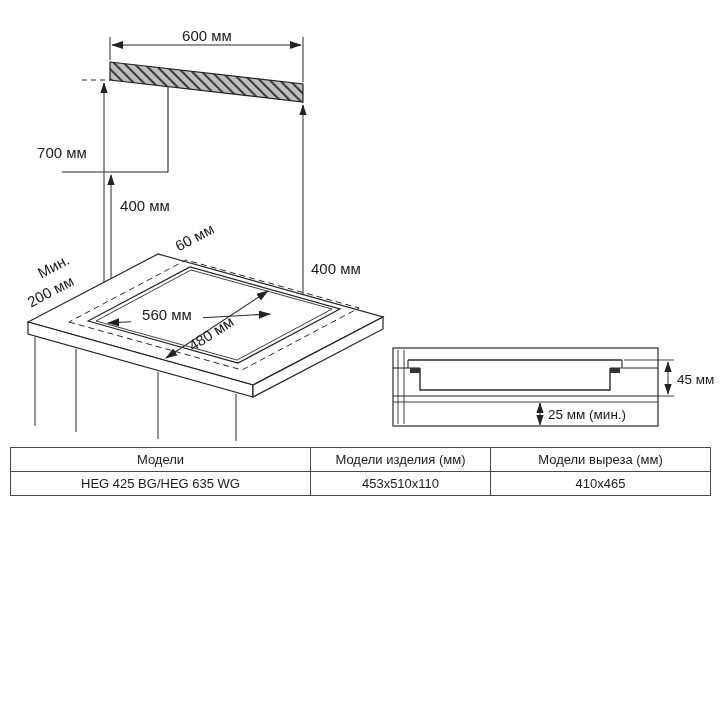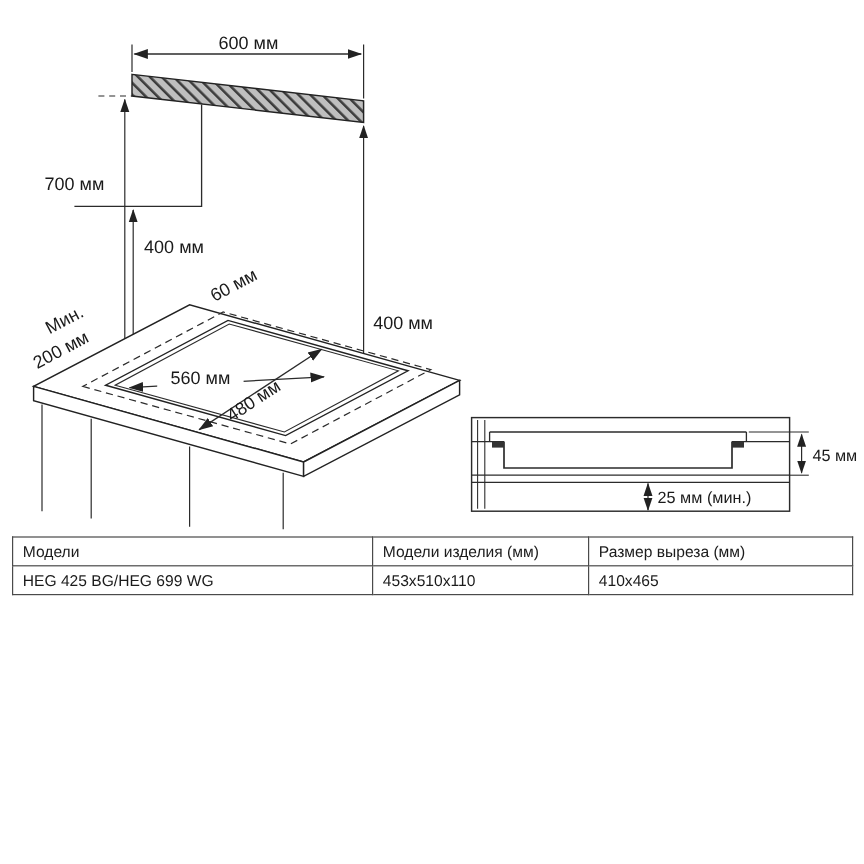--- a/index.html
+++ b/index.html
@@ -4,21 +4,21 @@
 <style>
   html,body{margin:0;padding:0;background:#ffffff;}
   .page{position:relative;width:720px;height:637px;background:#ffffff;overflow:hidden;
         font-family:"Liberation Sans",sans-serif;}
   svg{position:absolute;top:0;left:0;}
   svg text{font-family:"Liberation Sans",sans-serif;fill:#1a1a1a;font-size:15px;}
   svg text.small{font-size:13.5px;}
   .spec-table{position:absolute;left:10px;top:447px;width:700px;border-collapse:collapse;
               table-layout:fixed;}
   .spec-table th,.spec-table td{border:1px solid #4a4a4a;font-size:13px;font-weight:normal;
-              color:#1b1b1b;text-align:left;padding:3px 8px;height:17px;white-space:nowrap;
+              color:#1b1b1b;text-align:center;padding:3px 8px;height:17px;white-space:nowrap;
               overflow:hidden;}
   .col-model{width:300px;}
   .col-prod{width:180px;}
   .col-cut{width:220px;}
 </style>
 </head>
 <body>
 
 <div class="page">
 
@@ -117,25 +117,25 @@
   <table class="spec-table">
     <colgroup>
       <col class="col-model">
         <col class="col-prod">
         <col class="col-cut">
     </colgroup>
     <thead>
       <tr>
         <th>Модели</th>
         <th>Модели изделия (мм)</th>
-        <th>Размер выреза (мм)</th>
+        <th>Модели выреза (мм)</th>
       </tr>
     </thead>
     <tbody>
       <tr>
-        <td>HEG 425 BG/HEG 699 WG</td>
+        <td>HEG 425 BG/HEG 635 WG</td>
         <td>453x510x110</td>
         <td>410x465</td>
       </tr>
     </tbody>
   </table>
 
 </div>
 
 </body></html>

